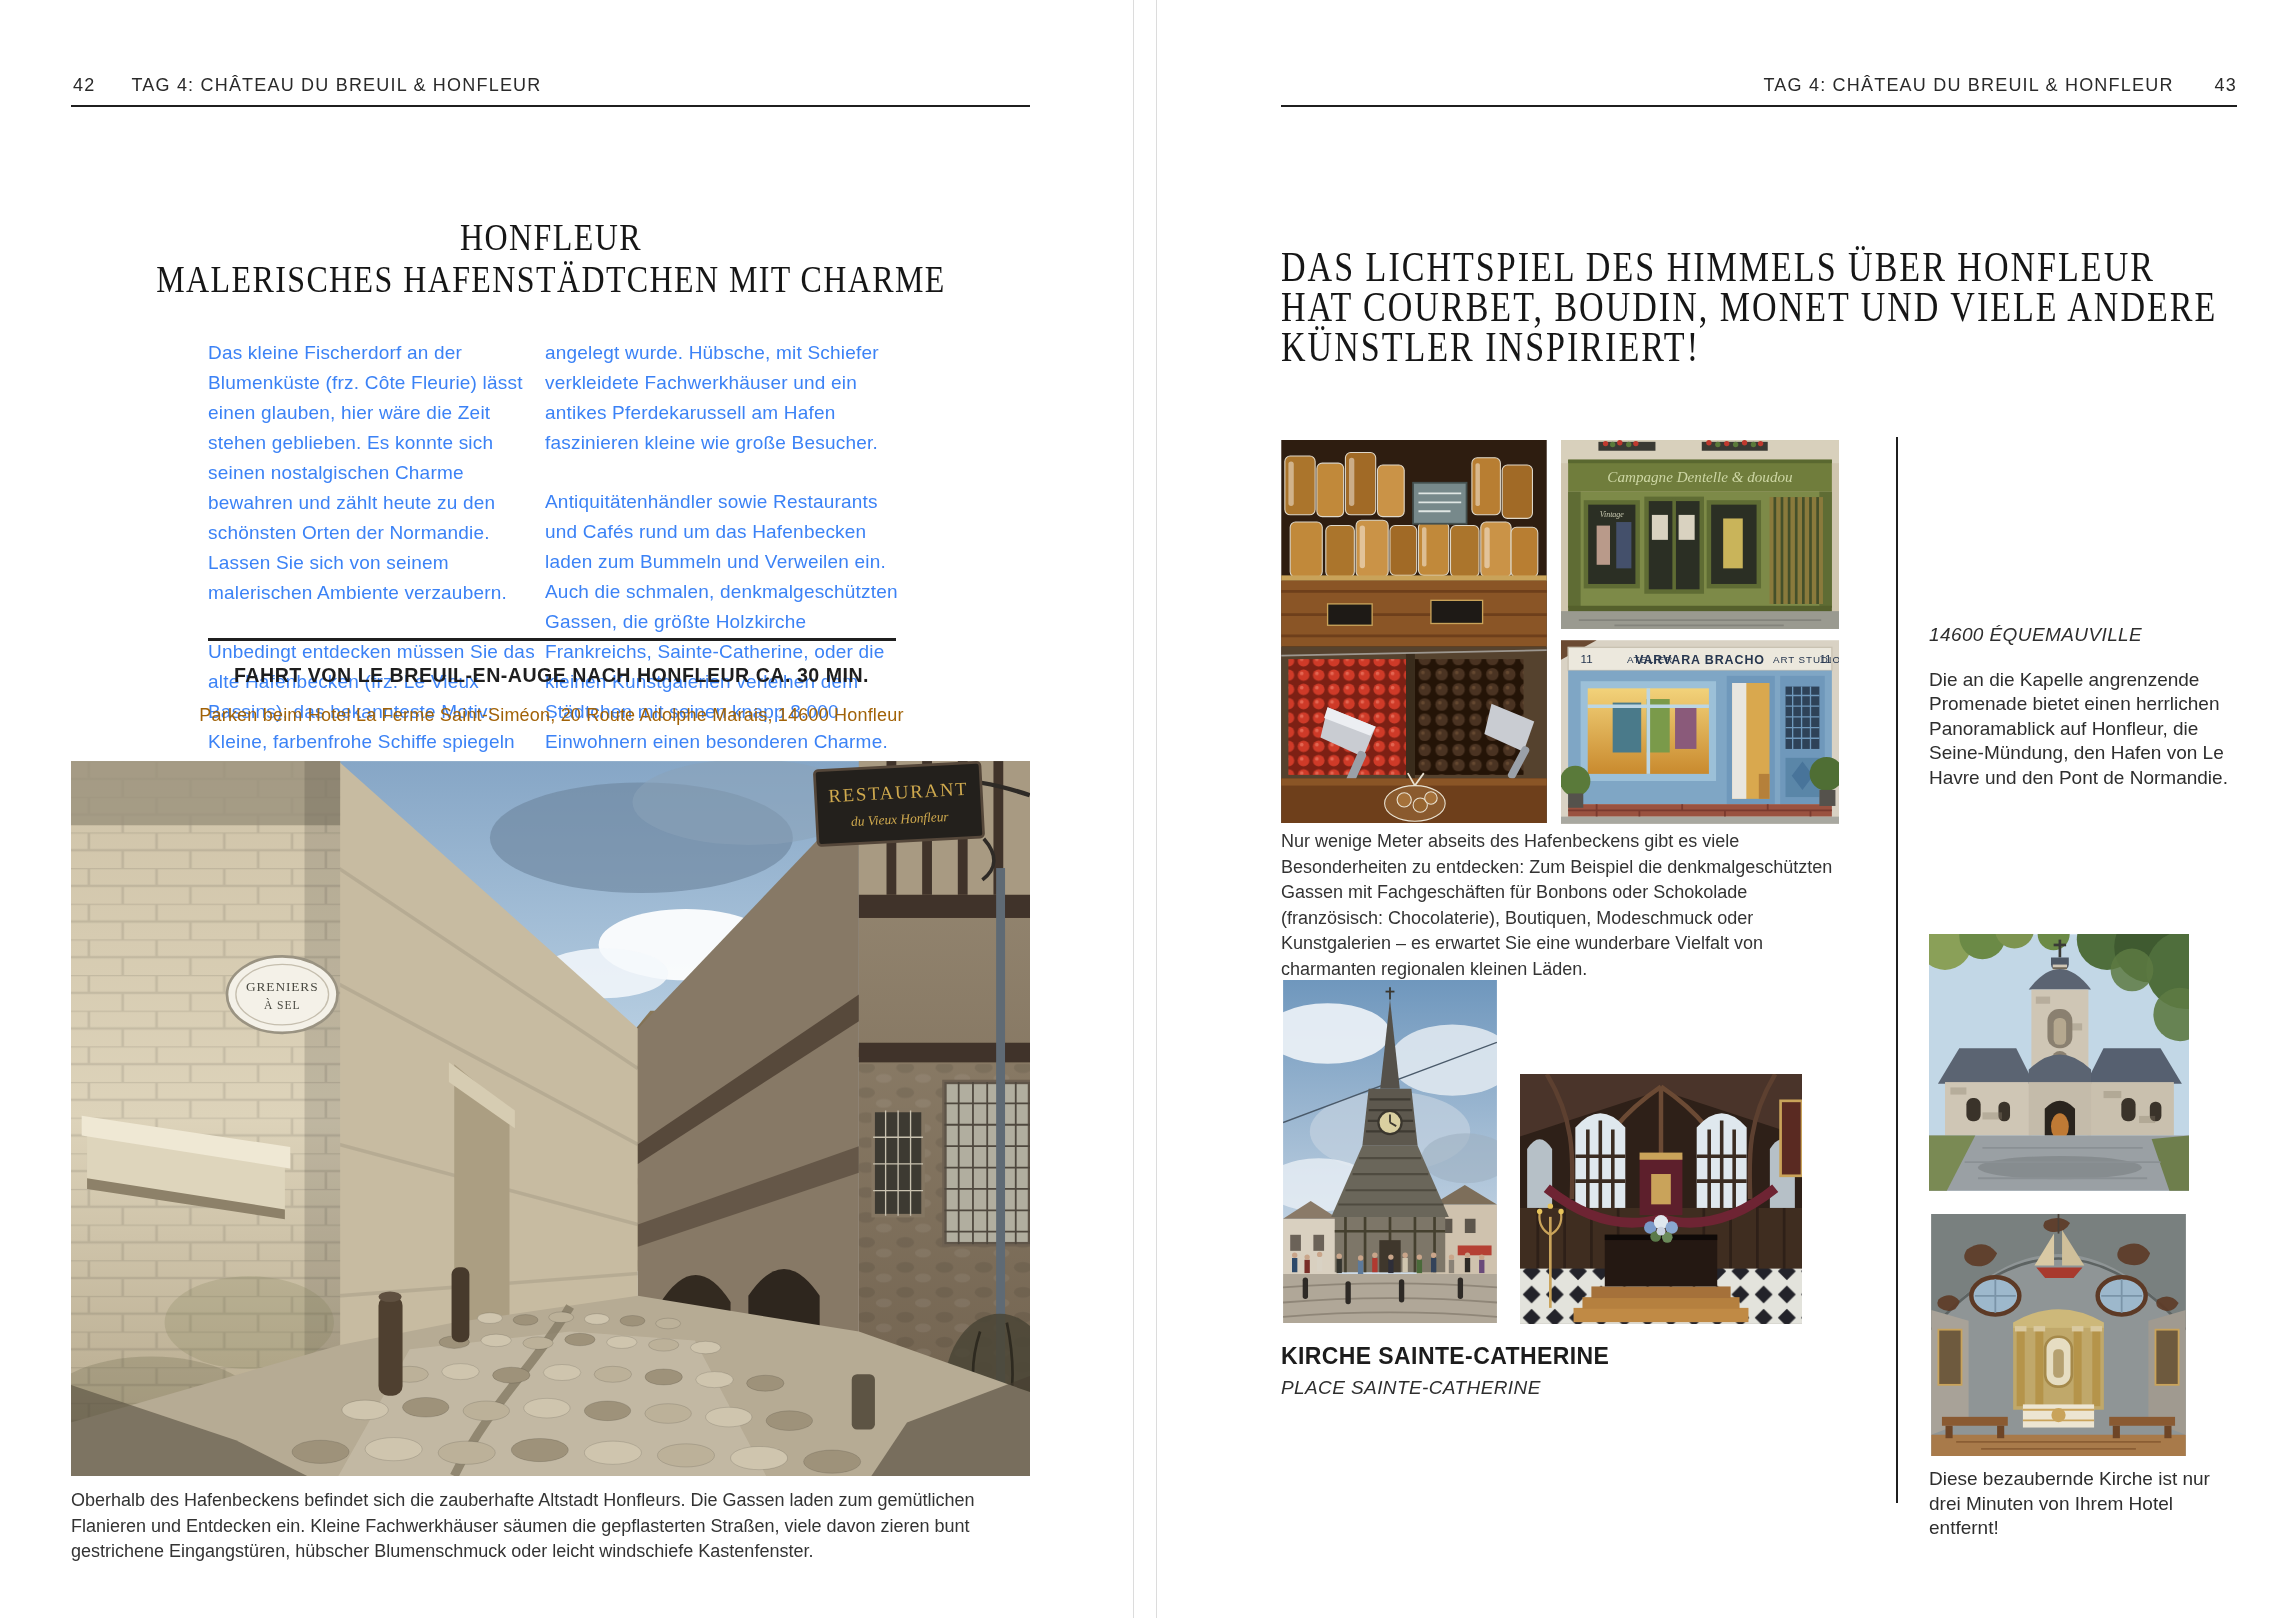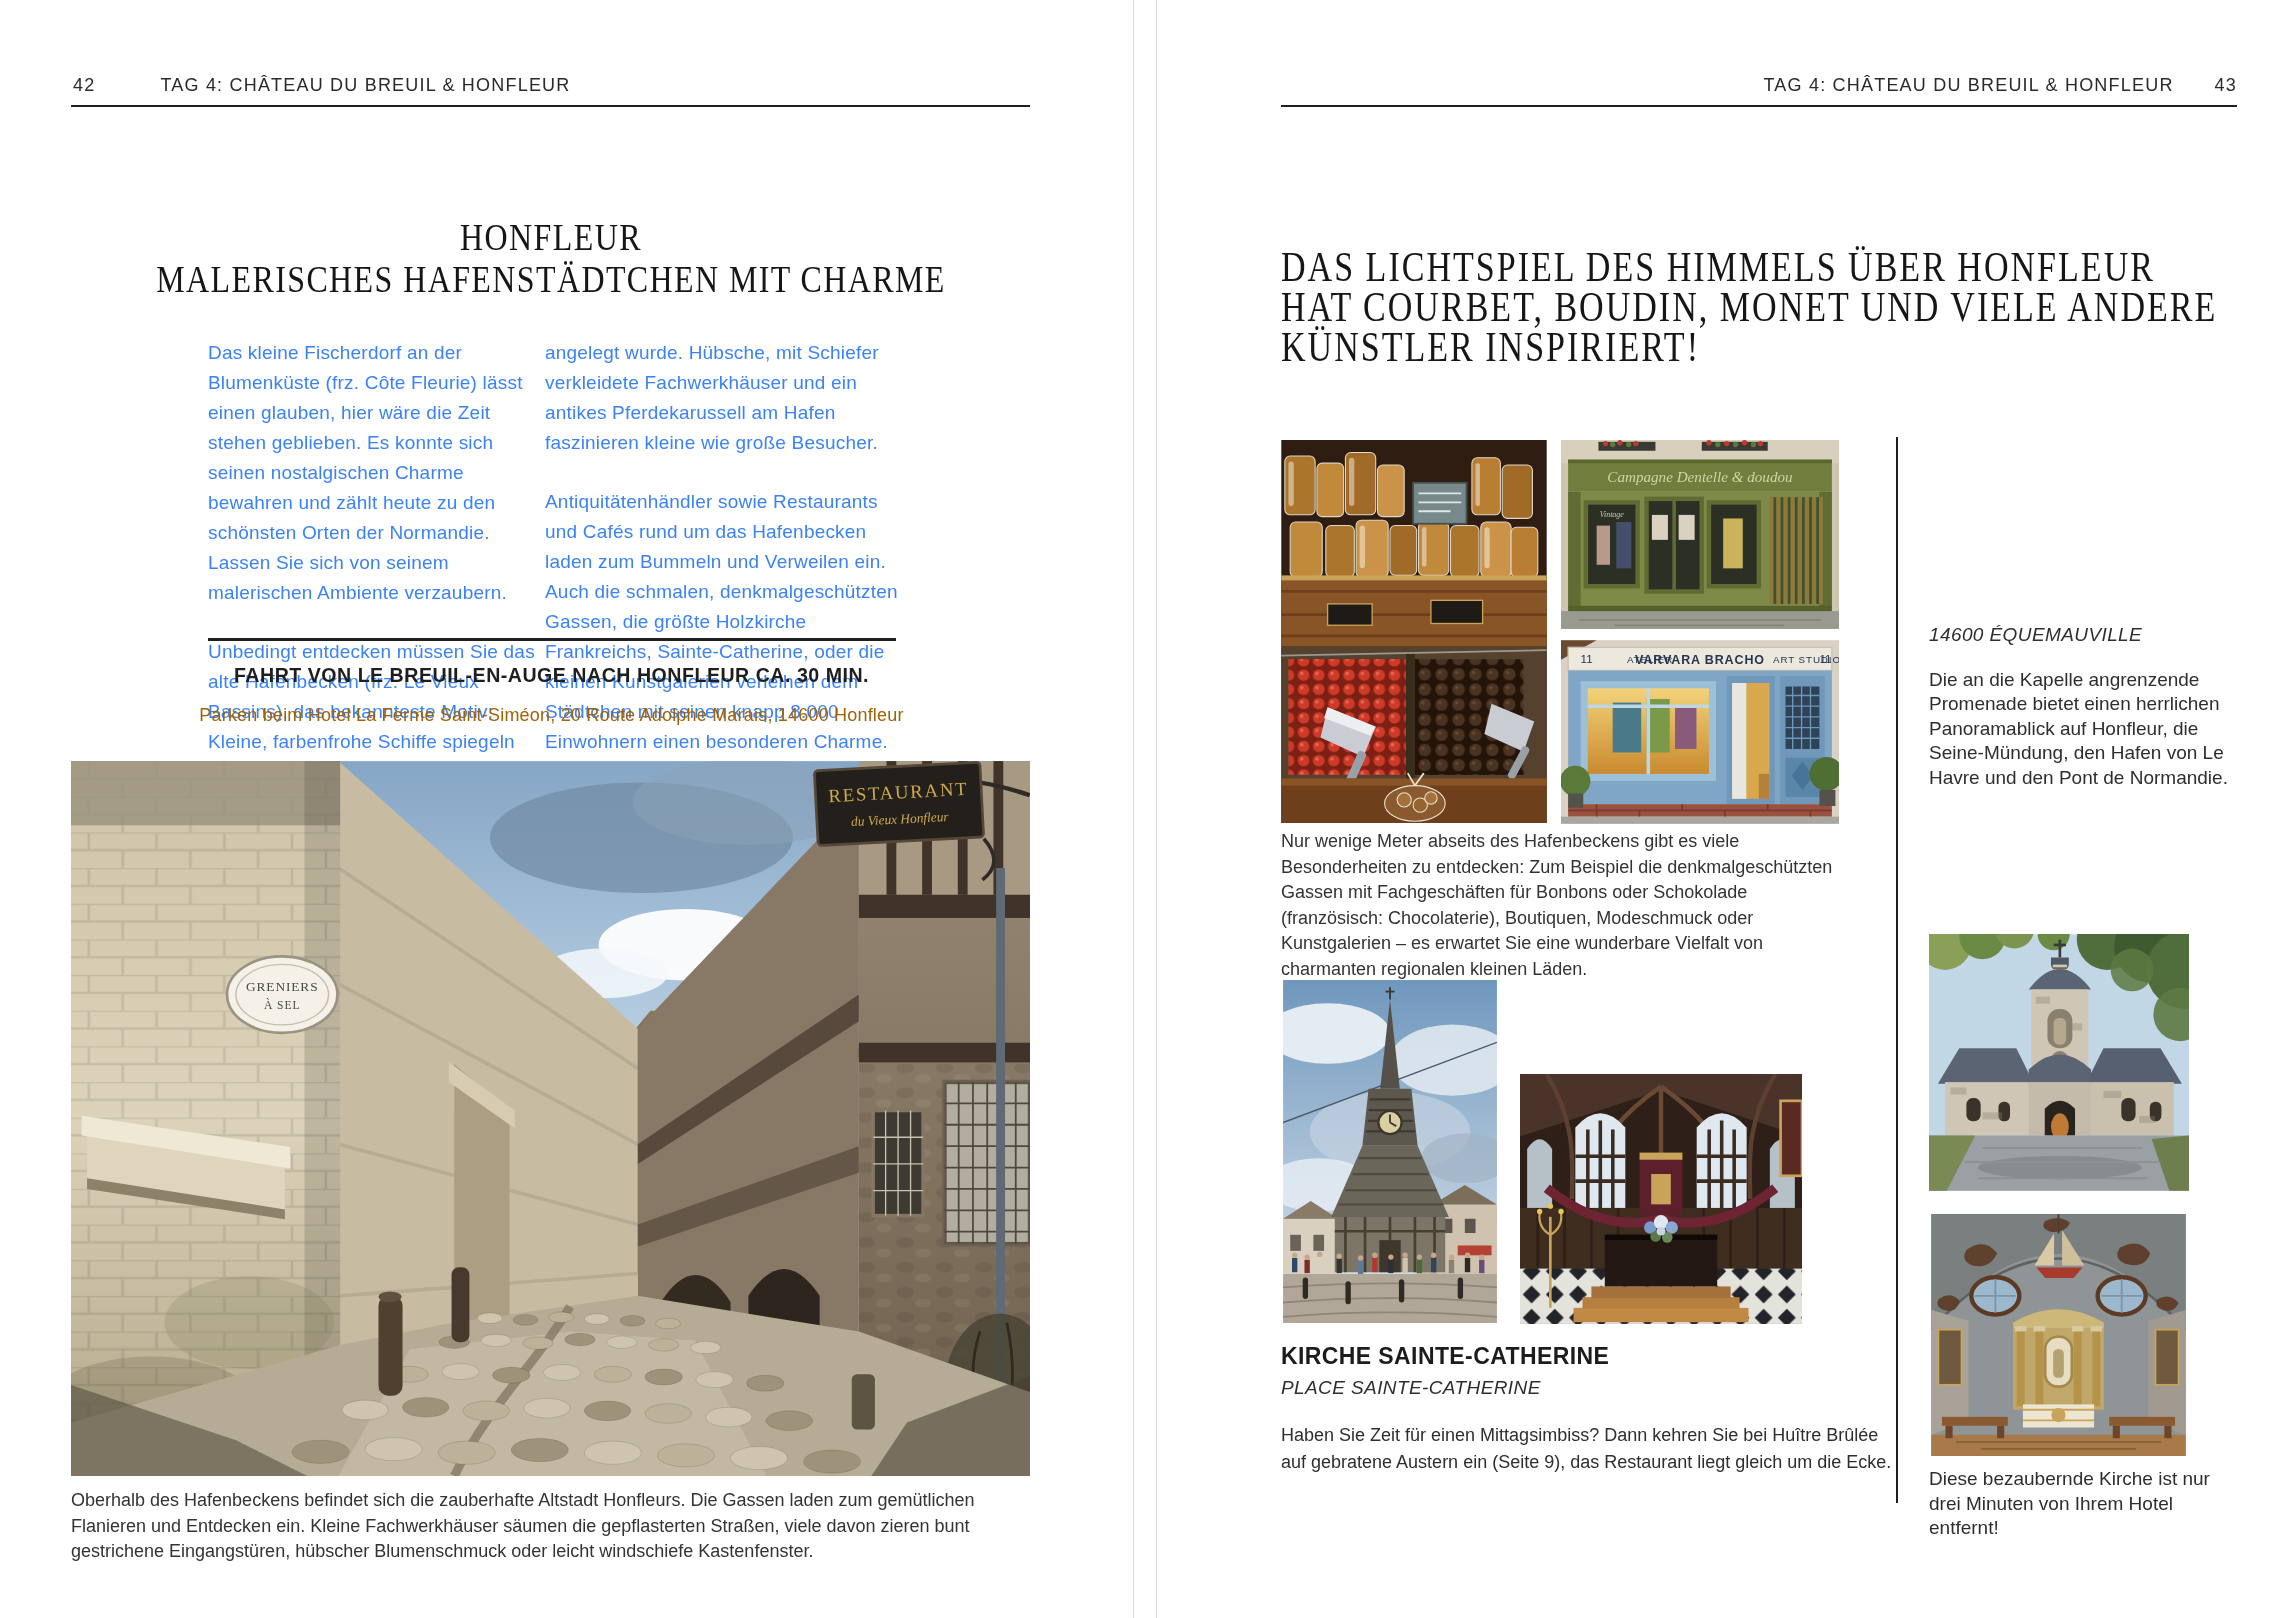--- a/index.html
+++ b/index.html
@@ -39,21 +39,21 @@
   .c3{fill:#bcb199;stroke:#00000022;}
 </style>
 </head>
 <body>
 
 <div id="spread">
 
   <div class="gutter" style="left:1133px"></div>
   <div class="gutter" style="left:1156px"></div>
 
-  <div class="abs pagehead" style="left:73px;top:75px;gap:65px;">
+  <div class="abs pagehead" style="left:73px;top:75px;gap:36px;">
     <span class="pagenum">42</span>
     <span>TAG 4: CHÂTEAU DU BREUIL &amp; HONFLEUR</span>
   </div>
   <div class="abs rule" style="left:71px;top:105px;width:959px;height:1.8px;"></div>
 
   <div class="abs serif-title lp-title">
     <div>HONFLEUR</div>
     <div>MALERISCHES HAFENSTÄDTCHEN MIT CHARME</div>
   </div>
 
@@ -599,21 +599,20 @@
       <circle cx="22" cy="154" r="3" fill="#e8c45a"></circle>
         <circle cx="46" cy="154" r="3" fill="#e8c45a"></circle>
         <circle cx="34" cy="148" r="3" fill="#e8c45a"></circle>
     </g>
   </svg>
 
   <div class="abs" style="left:1281px;top:1342px;width:611px;">
     <h2 class="sec-head">KIRCHE SAINTE-CATHERINE</h2>
     <div class="sec-sub">PLACE SAINTE-CATHERINE</div>
     <div class="sec-body">
-      <p>Haben Sie Zeit für einen Mittagsimbiss? Dann kehren Sie bei Huître Brûlée auf gebratene Austern ein (Seite 9), das Restaurant liegt gleich um die Ecke.</p>
     </div>
   </div>
 
   <div class="abs" style="left:1929px;top:618px;width:303px;">
     <div class="sec-sub">14600 ÉQUEMAUVILLE</div>
     <div class="sidebar-body">
       <p>Die an die Kapelle angrenzende Promenade bietet einen herrlichen Panoramablick auf Honfleur, die Seine-Mündung, den Hafen von Le Havre und den Pont de Normandie.</p>
     </div>
   </div>
 

